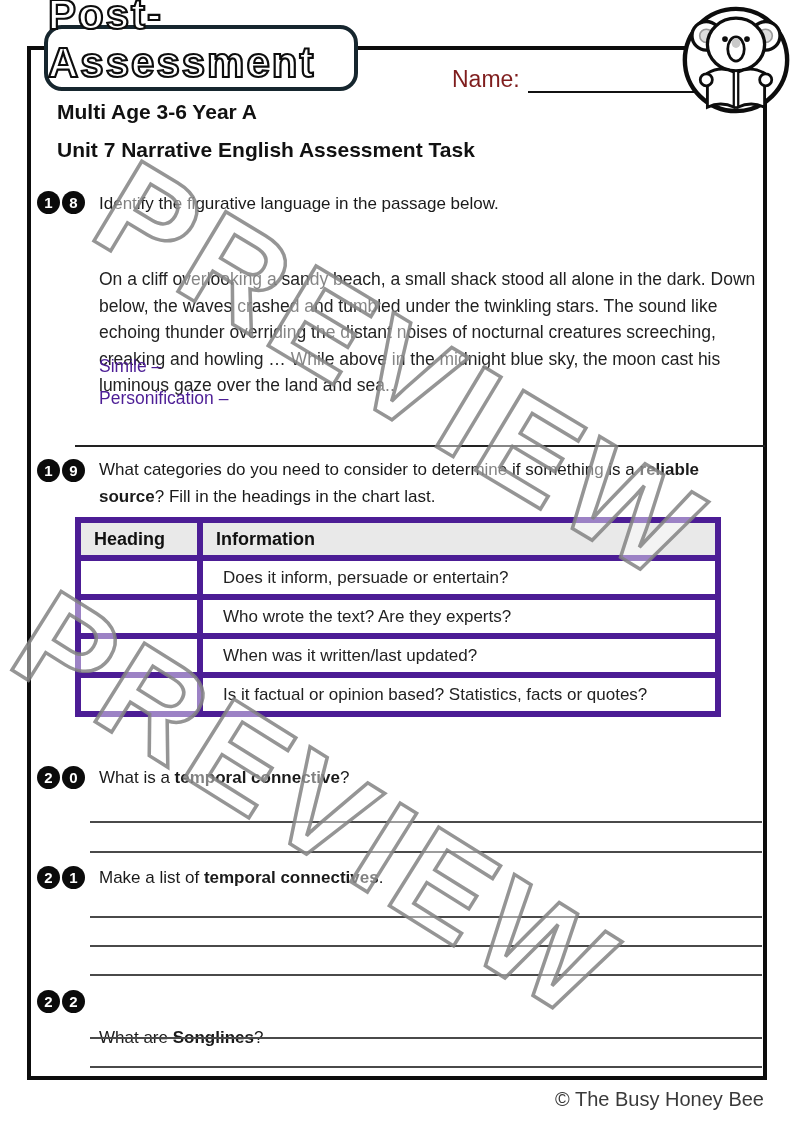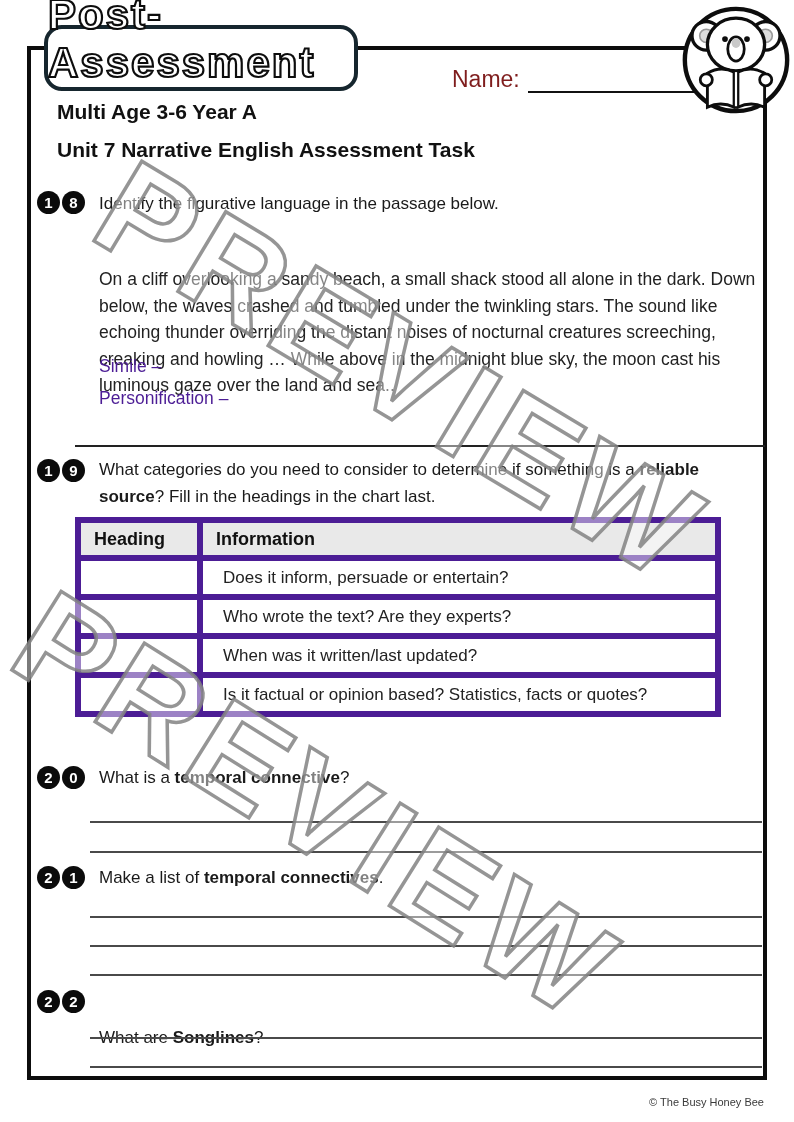--- a/index.html
+++ b/index.html
@@ -47,21 +47,21 @@
   table.chart { position:absolute; left:75px; top:517px; width:646px; border-collapse:collapse;
                 z-index:2; table-layout:fixed; }
   table.chart th, table.chart td { border:6px solid #4c1d95; background:#fff; }
   table.chart th { height:38px; background:#e9e9e9; font-size:18px; font-weight:700;
                    text-align:left; padding-left:13px; }
   table.chart td { height:39px; font-size:17px; color:#222; padding-left:20px; }
   .col-heading { width:122px; }
 
   .ans-line { position:absolute; border-top:2px solid #4a4a4a; z-index:2; }
 
-  .footer { position:absolute; right:30px; top:1088px; font-size:11px; color:#3a3a3a; z-index:2;margin-top:8px; }
+  .footer { position:absolute; right:30px; top:1088px; font-size:20px; color:#3a3a3a; z-index:2; }
 
   .watermark { position:absolute; z-index:30; pointer-events:none; font-weight:800;
                font-size:135px; letter-spacing:8px; white-space:nowrap;
                color:rgba(255,255,255,0.45); -webkit-text-stroke:3.5px rgba(130,130,130,0.85);
                transform-origin:0 0; }
   .wm1 { left:150px; top:130px; transform:rotate(31deg); }
   .wm2 { left:70px; top:560px; transform:rotate(32deg); }
 </style>
 </head>
 <body>

